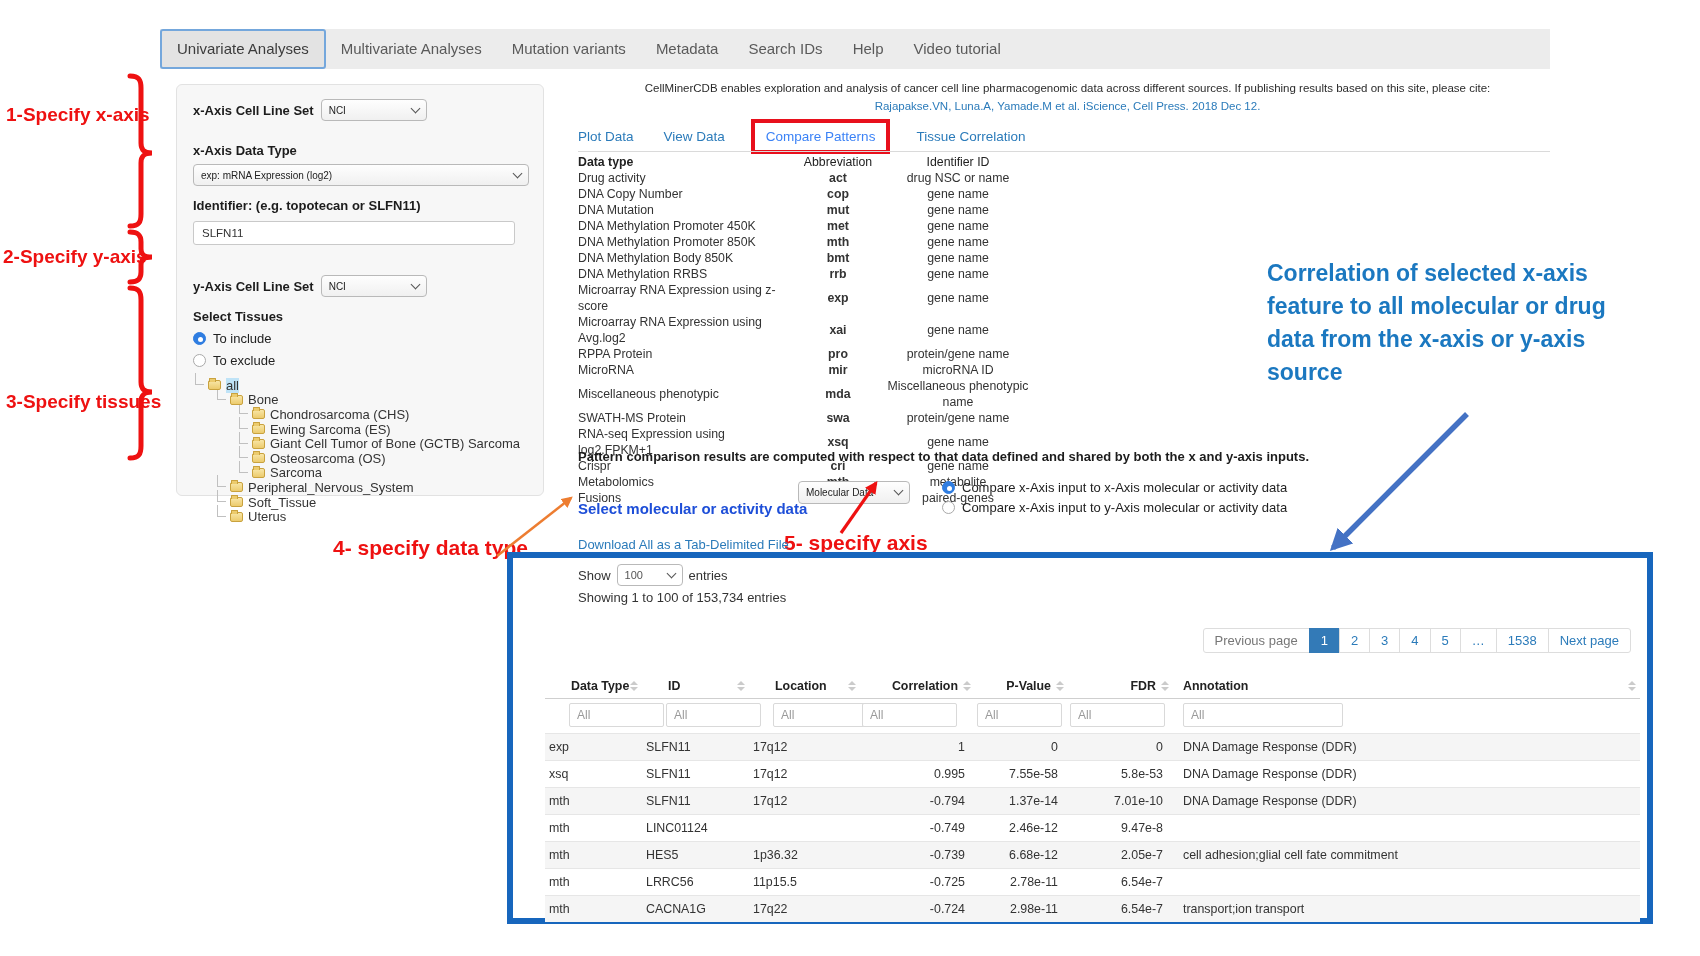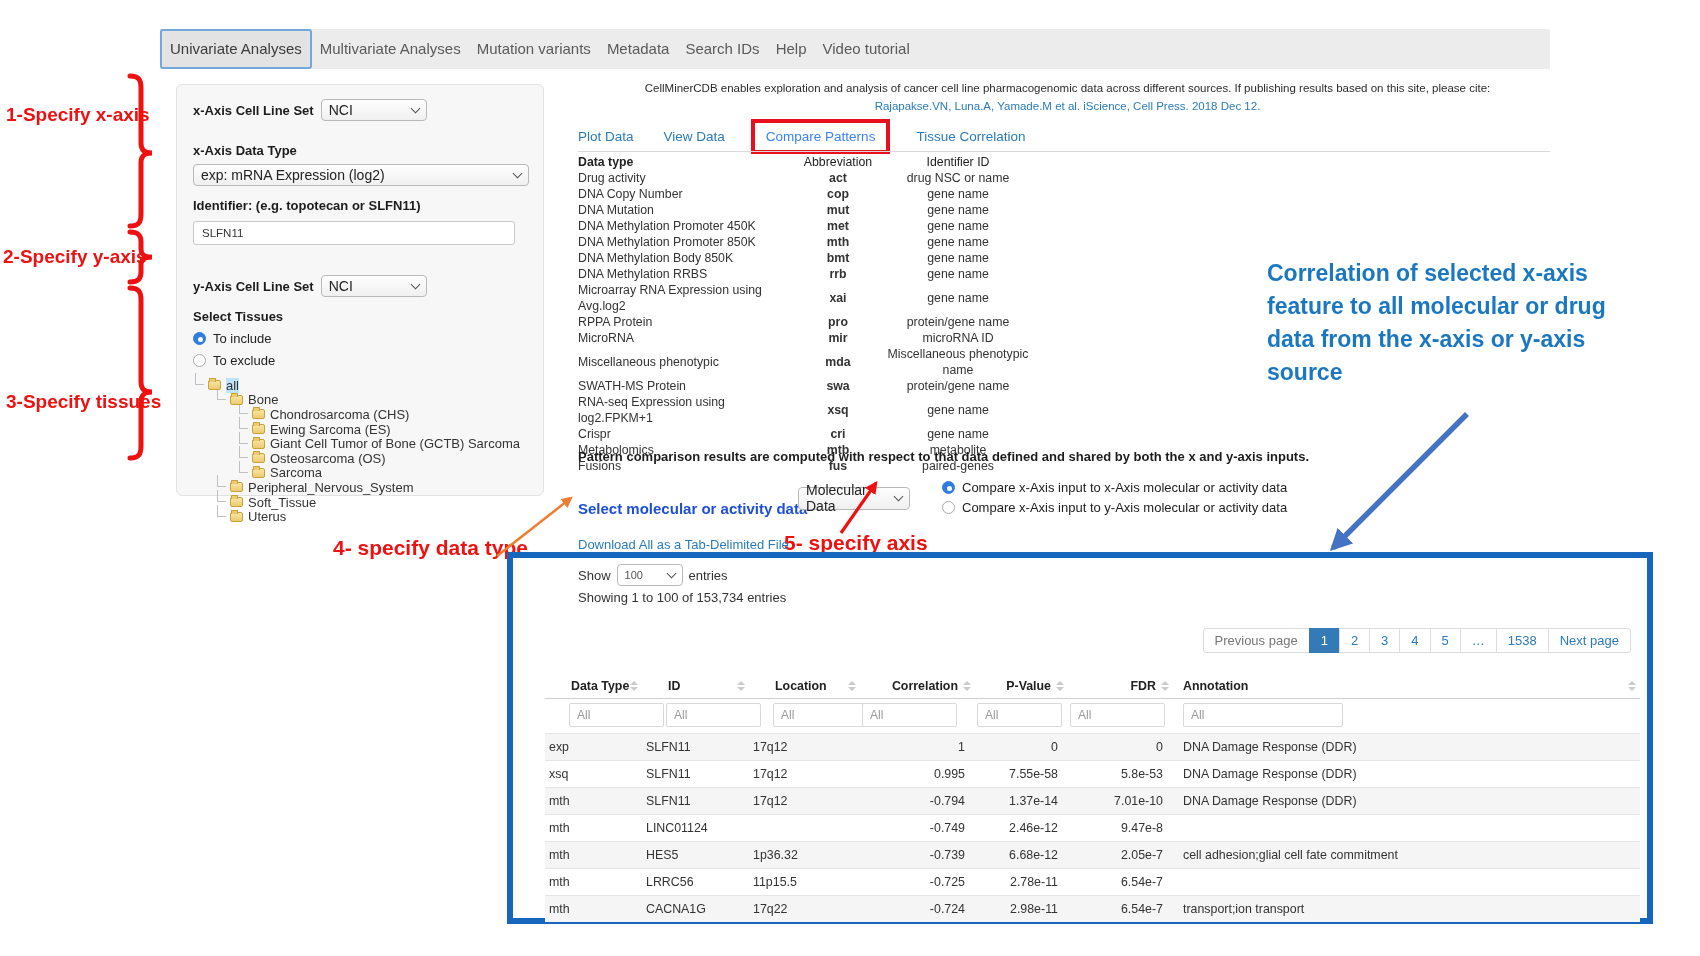--- a/index.html
+++ b/index.html
@@ -3,35 +3,35 @@
 <meta charset="utf-8">
 <style>
   * { box-sizing: border-box; margin: 0; padding: 0; }
   html,body { background:#fff; }
   body { font-family:"Liberation Sans", sans-serif; }
   .page { position:relative; width:1700px; height:956px; background:#fff; overflow:hidden; }
 
   
   .topnav { position:absolute; left:160px; top:29px; width:1390px; height:40px;
             background:#ececec; display:flex; align-items:center; font-size:15px; color:#5a5a5a; }
-  .nav-tab { padding:0 8px; height:40px; line-height:40px; cursor:default; white-space:nowrap; }
+  .nav-tab { padding:0 15px; height:40px; line-height:40px; cursor:default; white-space:nowrap; }
   .nav-tab.active { border:2px solid var(--active_tab_border_blue); border-radius:3px; background:#e3e3e3;
                     color:#3c3c3c; height:40px; line-height:36px; }
 
   
   .panel { position:absolute; left:176px; top:84px; width:368px; height:412px;
            background:#f7f7f7; border:1px solid #e2e2e2; border-radius:6px;
            padding:8px 16px 12px; font-size:13px; color:#1c1c1c; }
   .prow { display:flex; align-items:center; margin-top:6px; }
   .lbl { font-weight:bold; }
   .mt14 { margin-top:22px; } .mt12 { margin-top:12px; } .mt8 { margin-top:8px; } .mt6 { margin-top:6px; }
   .ygap { margin-top:30px; }
   .fselect { display:inline-flex; align-items:center; justify-content:space-between;
              border:1px solid #b9b9b9; border-radius:4px; background:linear-gradient(#fefefe,#f0f0f0);
-             padding:1px 7px; font-size:14px; color:#222; height:22px; margin-left:7px; }
+             padding:1px 7px; font-size:10px; color:#222; height:22px; margin-left:7px; }
   .fselect.wide { width:336px; margin-left:0; }
   .fselect.nci { width:106px; }
   .fselect.mol { width:112px; margin-left:8px; height:23px; }
   .fselect.pgsz { width:66px; margin-left:6px; margin-right:6px; height:22px; font-size:11px; color:#555; background:#fff; }
   .chev { width:7px; height:7px; border-right:1.5px solid #555; border-bottom:1.5px solid #555;
           transform:rotate(45deg); margin-top:-4px; flex:0 0 auto; margin-left:6px; }
   .tinput { width:322px; height:24px; border:1px solid #c9c9c9; border-radius:3px; background:#fff;
             font-family:"Liberation Sans",sans-serif; font-size:11.5px; color:#333; padding:0 8px; margin-top:8px; display:block; }
   .radio { width:13px; height:13px; border-radius:50%; border:1px solid #a9a9a9; background:#fff;
            display:inline-block; position:relative; flex:0 0 auto; margin-right:7px; }
@@ -269,20 +269,25 @@
           <td class="c3">gene name</td>
         </tr>
         <tr>
           <td class="c1">DNA Methylation Body 850K</td>
           <td class="c2">bmt</td>
           <td class="c3">gene name</td>
         </tr>
         <tr>
           <td class="c1">DNA Methylation RRBS</td>
           <td class="c2">rrb</td>
+          <td class="c3">gene name</td>
+        </tr>
+        <tr>
+          <td class="c1">Microarray RNA Expression using z-score</td>
+          <td class="c2">exp</td>
           <td class="c3">gene name</td>
         </tr>
         <tr>
           <td class="c1">Microarray RNA Expression using Avg.log2</td>
           <td class="c2">xai</td>
           <td class="c3">gene name</td>
         </tr>
         <tr>
           <td class="c1">RPPA Protein</td>
           <td class="c2">pro</td>

